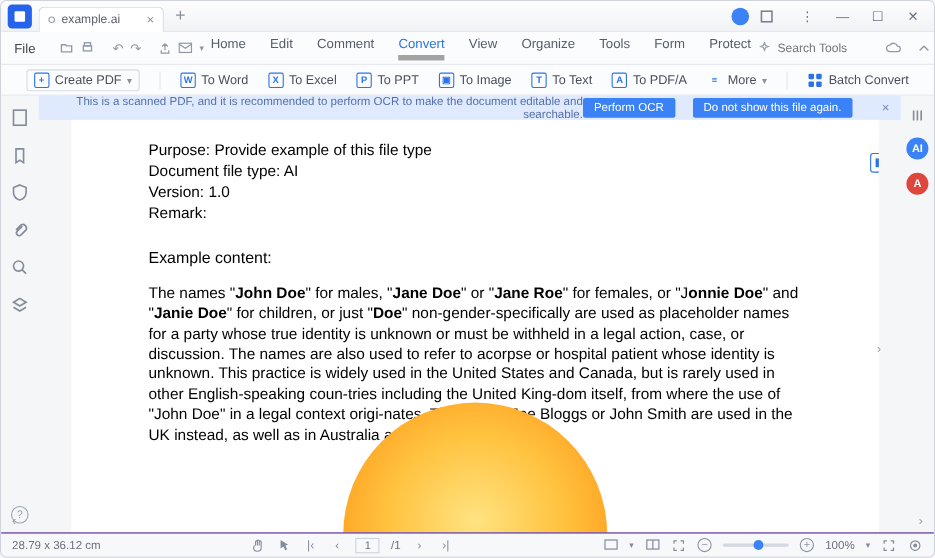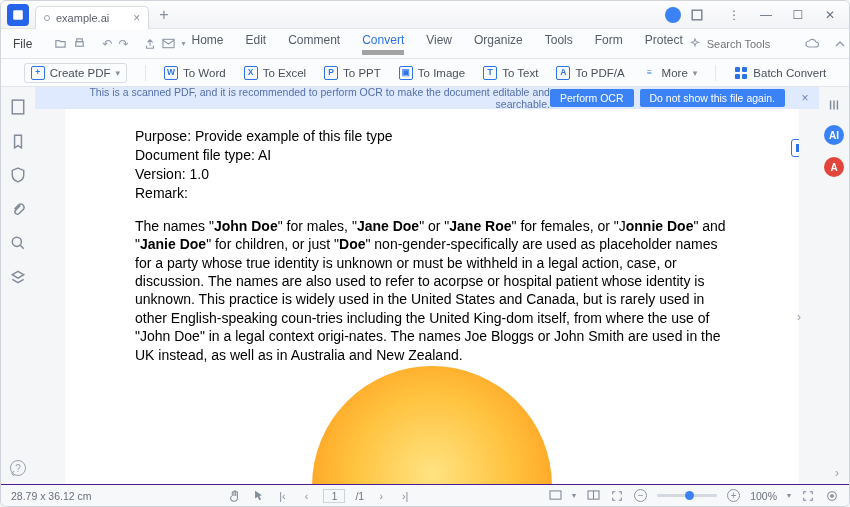--- a/index.html
+++ b/index.html
@@ -44,21 +44,21 @@
 
   
   .workspace { display: flex; height: calc(507px - 28px - 30px - 28px - 22px); }
   .leftrail { width: 34px; background: #f5f6f8; display: flex; flex-direction: column; align-items: center; padding-top: 12px; gap: 18px; }
   .railicon { width: 16px; height: 16px; color: #848b99; cursor: pointer; }
   .railhelp { margin-top: auto; margin-bottom: 10px; width: 16px; height: 16px; border: 1.3px solid #9aa1af; border-radius: 50%; font-size: 10px; display: flex; align-items: center; justify-content: center; color: #9aa1af; }
   .docarea { flex: 1; display: flex; flex-direction: column; overflow: hidden; position: relative; }
 
   .ocrbar { height: 22px; background: #dfeaff; display: flex; align-items: center; font-size: 10.5px; }
   .ocrmsg { flex: 1; text-align: right; color: #5570a8; }
-  .ocrbtn { background: #3b82f6; color: #fff; font-size: 10.5px; height: 18px; border: none; border-radius: 2px; padding: 0 10px; margin-right: 6px; cursor: pointer; }
+  .ocrbtn { background: #3b82f6; color: #fff; font-size: 10.5px; height: 18px; border: none; border-radius: 2px; padding: 0 10px; margin-right: 16px; cursor: pointer; }
   .ocrclose { width: 28px; text-align: center; color: #6f84b5; font-size: 12px; cursor: pointer; }
 
   .page { flex: 1; background: #fff; margin: 0 20px 0 30px; padding: 18px 70px 0 70px; position: relative; overflow: hidden; }
   .doctitle { font-size: 32px; font-weight: 400; text-align: center; margin-bottom: 8px; font-family: Arial, sans-serif; color: #000; }
   .meta { font-size: 14px; color: #000; line-height: 1.35; font-family: Arial, sans-serif; }
   .subhead { font-size: 14.5px; color: #000; margin-top: 24px; font-family: Arial, sans-serif; }
   .body { font-size: 14px; color: #000; line-height: 1.32; margin-top: 14px; font-family: Arial, sans-serif; }
   .body b { font-weight: 700; }
   .sun { position: absolute; bottom: -120px; left: 50%; transform: translateX(-50%); width: 240px; height: 240px; border-radius: 50%; background: radial-gradient(circle at 50% 45%, #ffe382 0%, #ffc23e 45%, #ff9e1f 78%, #fb8c00 100%); }
   .badge-bt { position: absolute; top: 30px; right: -10px; width: 18px; height: 18px; border: 1.3px solid #2d73e5; border-radius: 3px; display: flex; align-items: center; justify-content: center; }
@@ -278,20 +278,21 @@
     <div class="page">
       <div class="badge-bt">
           <span></span>
         </div>
       <div class="meta">
         <div><span>Purpose: </span><span>Provide example of this file type</span></div>
         <div><span>Document file type: </span><span>AI</span></div>
         <div><span>Version: </span><span>1.0</span></div>
         <div><span>Remark:</span></div>
       </div>
+      <div class="subhead">Example content:</div>
       <p class="body"><span>The names "</span><b>John Doe</b><span>" for males, "</span><b>Jane Doe</b><span>" or "</span><b>Jane Roe</b><span>" for females, or "J</span><b>onnie Doe</b><span>" and "</span><b>Janie Doe</b><span>" for children, or just "</span><b>Doe</b><span>" non-gender-specifically are used as placeholder names for a party whose true identity is unknown or must be withheld in a legal action, case, or discussion. The names are also used to refer to acorpse or hospital patient whose identity is unknown. This practice is widely used in the United States and Canada, but is rarely used in other English-speaking coun-tries including the United King-dom itself, from where the use of "John Doe" in a legal context origi-nates. The names Joe Bloggs or John Smith are used in the UK instead, as well as in Australia and New Zealand.</span></p>
       <div class="sun"></div>
     </div>
 
     <span class="scrollhint r">›</span>
   </div>
 
   <div class="rightrail">
     <span class="rr-top">
         <svg viewBox="0 0 14 14" fill="none" stroke="currentColor" stroke-width="1.3">

